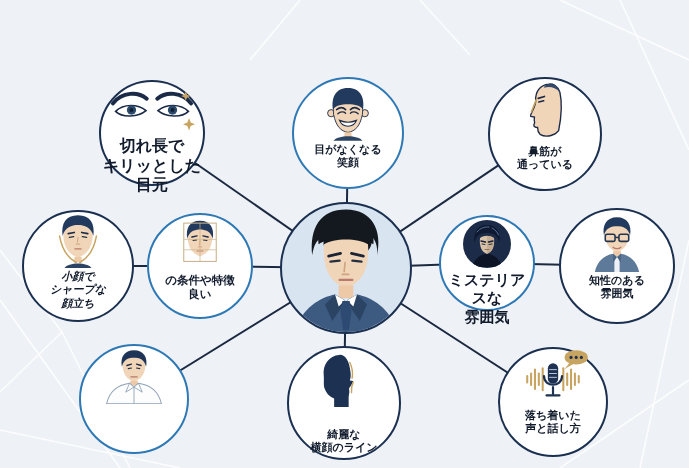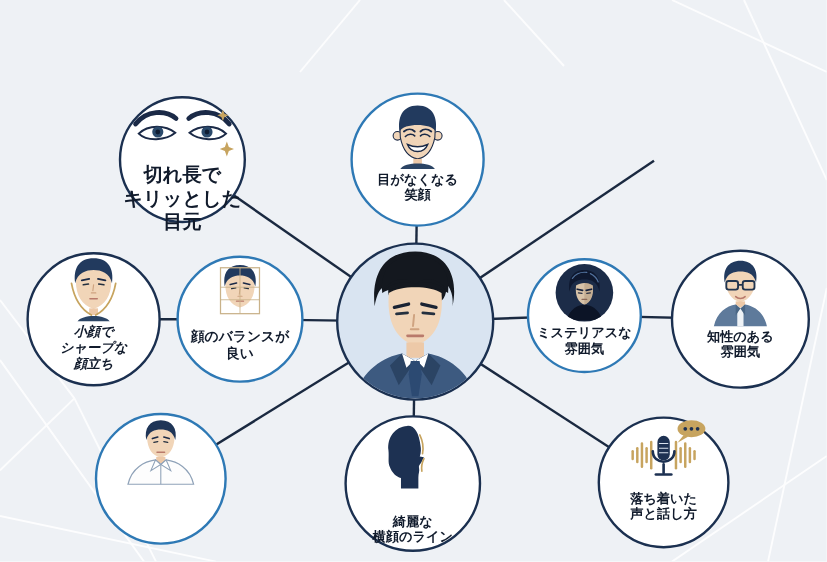--- a/index.html
+++ b/index.html
@@ -45,21 +45,21 @@
   .p-intel  {left:559px;top:208px;width:116px;height:116px;}
   .p-clean  {left:79px; top:344px;width:110px;height:110px;}
   .p-profile{left:287px;top:346px;width:114px;height:114px;gap:16px;}
   .p-voice  {left:498px;top:347px;width:110px;height:110px;}
   .p-center {left:280px;top:202px;width:132px;height:132px;background:var(--centerbg,#d9e4f1);overflow:hidden;justify-content:center;}
   .p-eyes .nicon{height:52px;}      .p-eyes .nlabel{font-size:16px;}
   .p-smile .nicon{height:62px;}
   .p-nose .nicon{height:64px;}
   .p-small .nicon{height:56px;}     .p-small .nlabel{font-size:11px;font-style:italic;}
   .p-balance .nicon{height:56px;}   .p-balance .nlabel{font-size:11.5px;}
-  .p-myst .nicon{height:52px;}      .p-myst .nlabel{font-size:11px;}
+  .p-myst .nicon{height:52px;}      .p-myst .nlabel{font-size:15px;}
   .p-intel .nicon{height:62px;}
   .p-clean .nicon{height:58px;}
   .p-profile .nicon{height:62px;}
   .p-voice .nicon{height:58px;}
 </style>
 </head>
 <body>
 
 <div class="stage">
 
@@ -152,20 +152,33 @@
         <path d="M54,50 C57,47 63,47 67,51" stroke="#1b2a47" stroke-width="2.2" fill="none" stroke-linecap="round"></path>
         <path d="M36,62 C41,75 59,75 64,62 C55,66 45,66 36,62 Z" fill="#ffffff" stroke="#1b2a47" stroke-width="2"></path>
         <rect x="44" y="82" width="12" height="8" fill="#edc9a8"></rect>
         <path d="M26,96 C32,86 68,86 74,96 Z" fill="#2b4464"></path>
       </svg>
     </span>
     <span class="nlabel">目がなくなる
 笑顔</span>
   </div>
 
+  <div class="node p-nose b-navy">
+    <span class="nicon">
+      <svg width="62" height="62" viewBox="0 0 100 100">
+        <path d="M56,5 C42,6 34,18 35,32 C35,38 33,42 30,48 C28,52 26,55 27,57 L33,58 C33,61 32,63 33,65 C34,67 33,69 32,71 C32,74 35,75 38,75 C38,79 39,83 42,86 C52,92 66,88 72,80 C76,60 78,36 74,18 C70,7 62,4 56,5 Z" fill="#f1d5b8" stroke="#1b2a47" stroke-width="2.2"></path>
+        <path d="M56,5 C66,4 72,10 74,18 C66,9 56,8 48,11 C50,7 53,5 56,5 Z" fill="#33496b"></path>
+        <path d="M36,30 L28,50" stroke="#c7a45f" stroke-width="2.6" stroke-linecap="round"></path>
+        <path d="M40,34 L48,32" stroke="#1b2a47" stroke-width="2.4" stroke-linecap="round"></path>
+        <path d="M39,28 L49,25" stroke="#1b2a47" stroke-width="2.8" stroke-linecap="round"></path>
+      </svg>
+    </span>
+    <span class="nlabel">鼻筋が
+通っている</span>
+  </div>
 
   <div class="node p-small b-navy">
     <span class="nicon">
       <svg width="62" height="54" viewBox="0 0 100 88">
         <path d="M50,4 C32,4 24,16 26,34 C26,52 34,66 50,71 C66,66 74,52 74,34 C76,16 68,4 50,4 Z" fill="#f1d5b8"></path>
         <path d="M50,2 C30,2 22,16 25,36 C28,22 40,18 50,18 C60,18 72,22 75,36 C78,16 70,2 50,2 Z" fill="#223a5e"></path>
         <path d="M34,32 L44,30 M56,30 L66,32" stroke="#1b2a47" stroke-width="2.6" stroke-linecap="round"></path>
         <path d="M36,38 L43,37 M57,37 L64,38" stroke="#24303f" stroke-width="2.2" stroke-linecap="round"></path>
         <path d="M50,38 L49,46 M47,49 L53,49" stroke="#cfa380" stroke-width="1.6" fill="none" stroke-linecap="round"></path>
         <path d="M45,57 L55,57" stroke="#b97a6b" stroke-width="2" stroke-linecap="round"></path>
@@ -187,21 +200,21 @@
         <path d="M50,6 C32,6 25,19 28,37 C31,24 41,21 50,21 C59,21 69,24 72,37 C75,19 68,6 50,6 Z" fill="#223a5e"></path>
         <path d="M36,34 L45,32 M55,32 L64,34" stroke="#1b2a47" stroke-width="2.4" stroke-linecap="round"></path>
         <path d="M38,40 L44,39 M56,39 L62,40" stroke="#24303f" stroke-width="2" stroke-linecap="round"></path>
         <path d="M50,40 L49,48 M47,51 L53,51" stroke="#cfa380" stroke-width="1.5" fill="none" stroke-linecap="round"></path>
         <path d="M45,58 L55,58" stroke="#b97a6b" stroke-width="2" stroke-linecap="round"></path>
         <rect x="22" y="10" width="56" height="66" fill="none" stroke="#c9b289" stroke-width="1.8"></rect>
         <path d="M50,10 L50,76" stroke="#c9b289" stroke-width="1.2"></path>
         <path d="M22,38 L78,38 M22,56 L78,56" stroke="#c9b289" stroke-width="1.2"></path>
       </svg>
     </span>
-    <span class="nlabel">顔のバランスが
+    <span class="nlabel">の条件や特徴
 良い</span>
   </div>
 
   <div class="node p-myst b-blue">
     <span class="nicon">
       <svg width="50" height="50" viewBox="0 0 100 100">
         <defs>
             <clipPath id="mystClip">
               <circle cx="50" cy="50" r="48"></circle>
             </clipPath>

